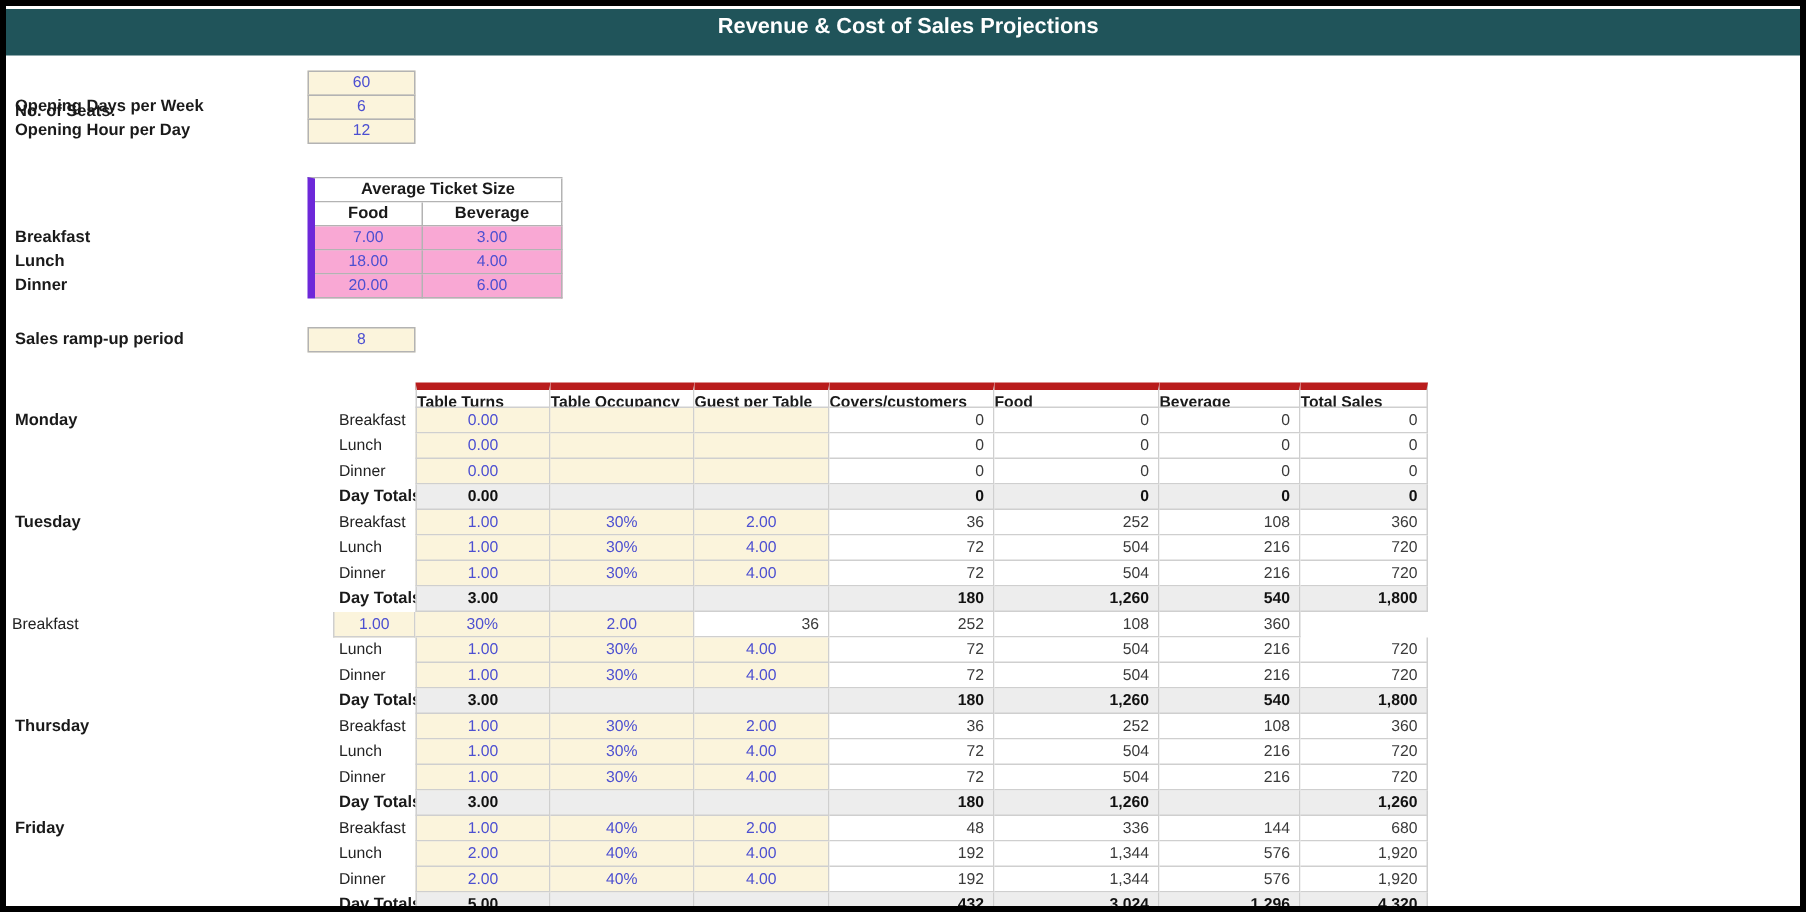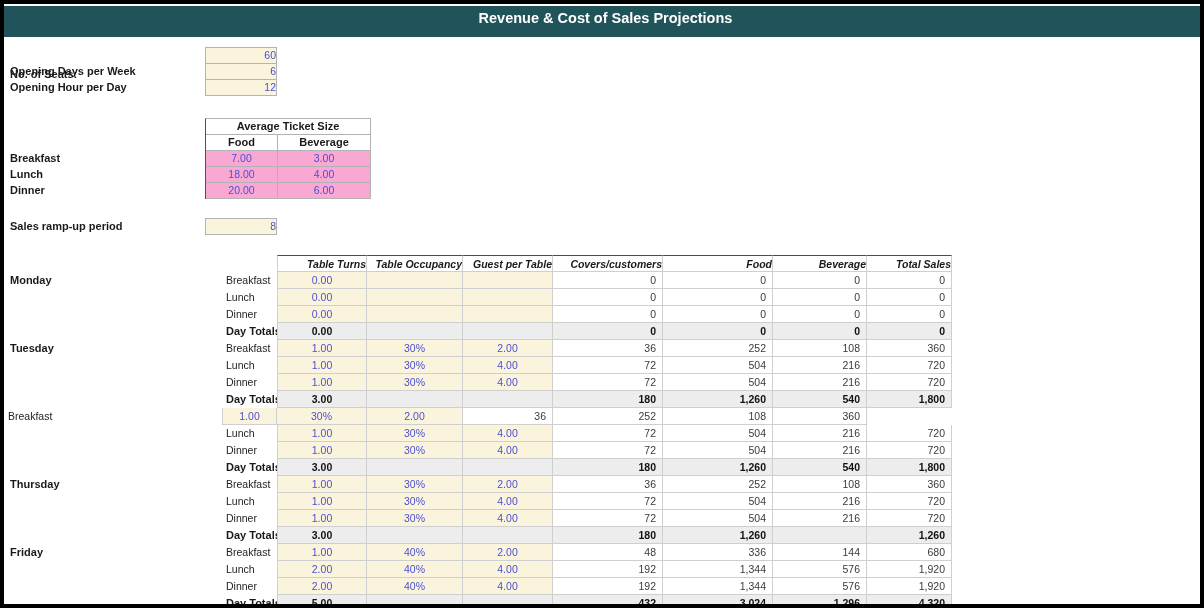--- a/index.html
+++ b/index.html
@@ -9,43 +9,43 @@
 
   .titlebar{position:absolute;left:0;top:2px;width:100%;height:31px;background:#20545A;
             color:#ffffff;font-size:14.5px;font-weight:bold;line-height:25px;padding-left:7px;
             box-sizing:border-box;text-align:center;}
 
   .lbl{position:absolute;left:6px;font-size:11px;font-weight:bold;color:#1a1a1a;
        line-height:16px;white-space:nowrap;}
 
   .cellbox{position:absolute;box-sizing:border-box;height:17px;line-height:15px;
            border:1px solid #b3b3b3;background:#FBF4DC;color:#4C4FD1;
-           font-size:10.5px;text-align:right;}
+           font-size:10.5px;text-align:center;}
 
   
-  .ttable{position:absolute;left:201px;top:114px;border-left:1px solid #6d28d9;
+  .ttable{position:absolute;left:201px;top:114px;border-left:5px solid #6d28d9;
           border-top:1px solid #b3b3b3;}
   .trow2{display:grid;grid-template-columns:72px 93px;}
   .trow1{display:grid;grid-template-columns:165px;}
   .tc{box-sizing:border-box;height:16px;line-height:15px;border-right:1px solid #b3b3b3;
       border-bottom:1px solid #b3b3b3;font-size:10.5px;text-align:center;background:#fff;}
   .tc.head{font-weight:bold;color:#1a1a1a;font-size:11px;}
   .tc.val{background:#f9a8d4;color:#4C4FD1;}
 
   .note{position:absolute;left:281px;top:214px;line-height:17px;font-size:10.5px;
         font-style:italic;color:#2b2b2b;white-space:nowrap;}
 
   
   .mtable{position:absolute;left:0;top:251px;width:948px;}
   .mrow{display:grid;grid-template-columns:218px 55px 90px 96px 90px 110px 110px 94px 85px;
         height:17px;line-height:16px;}
   .c{box-sizing:border-box;border-right:1px solid #cfcfcf;border-bottom:1px solid #cfcfcf;
      font-size:10.5px;overflow:hidden;background:#fff;}
   .c.cfirst{border-left:1px solid #cfcfcf;}
-  .hrow .c{border-top:1px solid #b91c1c;font-weight:bold;color:#1a1a1a;text-align:right;font-style:italic;}
+  .hrow .c{border-top:5px solid #b91c1c;font-weight:bold;color:#1a1a1a;text-align:left;}
   .daycell{padding-left:6px;font-size:11px;font-weight:bold;color:#1a1a1a;background:transparent;}
   .mealcell{padding-left:4px;font-size:10.5px;color:#222;background:transparent;white-space:nowrap;}
   .mealcell.tot{font-weight:bold;color:#1a1a1a;font-size:11px;}
   .c.input{background:#FBF4DC;color:#4C4FD1;text-align:center;}
   .c.num{color:#3a3a3a;text-align:right;padding-right:6px;}
   .c.gtot{background:#EDEDED;font-weight:bold;color:#111;}
   .c.gtot.ctr{text-align:center;}
   .c.gtot.rgt{text-align:right;padding-right:6px;}
 </style>
 </head>

